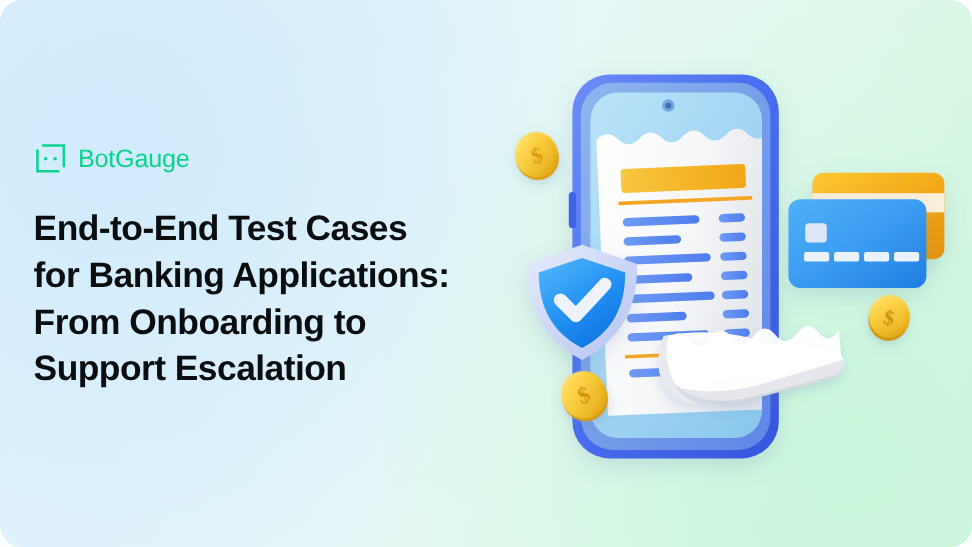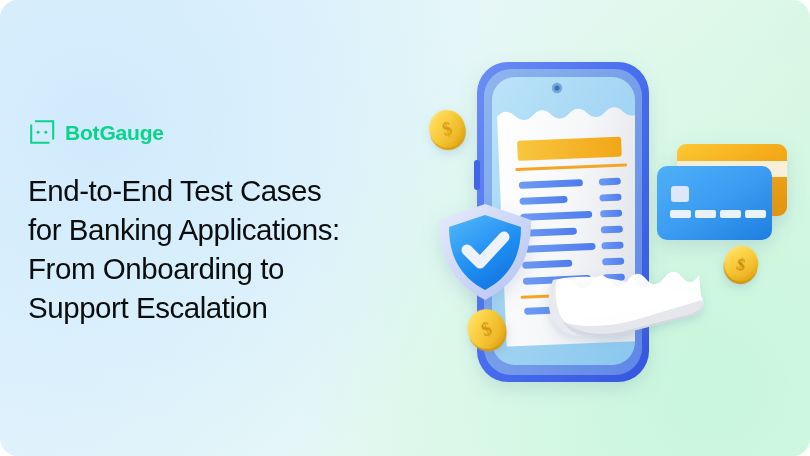--- a/index.html
+++ b/index.html
@@ -53,29 +53,29 @@
 
   .brand {
     display: flex;
     align-items: center;
     gap: 9px;
     margin-bottom: 26px;
   }
   .brand-mark { width: 28px; height: 28px; display: block; flex: 0 0 auto; }
   .brand-name {
     font-size: 21px;
-    font-weight: bold;
+    font-weight: normal;
     letter-spacing: -0.2px;
     color: #0ad48c;
     line-height: 1;
   }
 
   .headline {
     font-size: 29.5px;
-    font-weight: normal;
+    font-weight: bold;
     line-height: 1.32;
     color: #0b0d0f;
     letter-spacing: -0.45px;
     white-space: pre-line;
   }
 
   
   .art {
     position: absolute;
     left: 405px;

